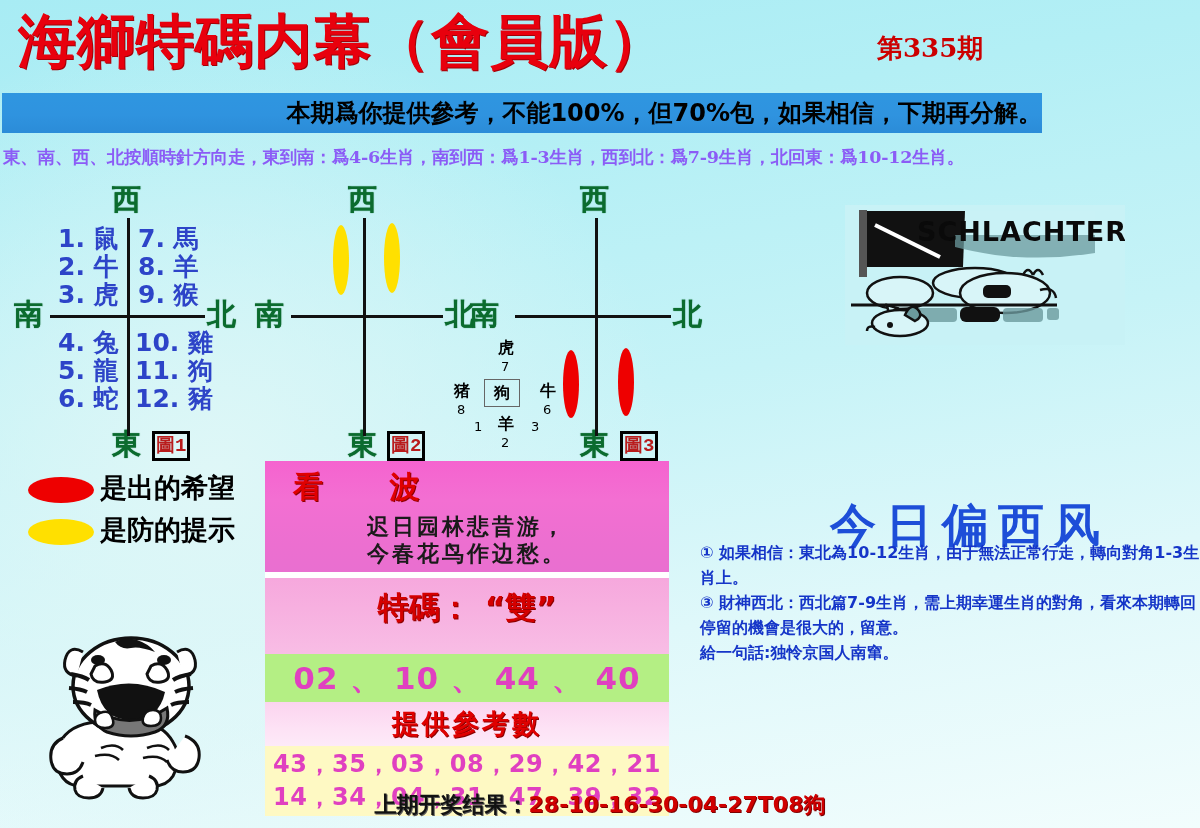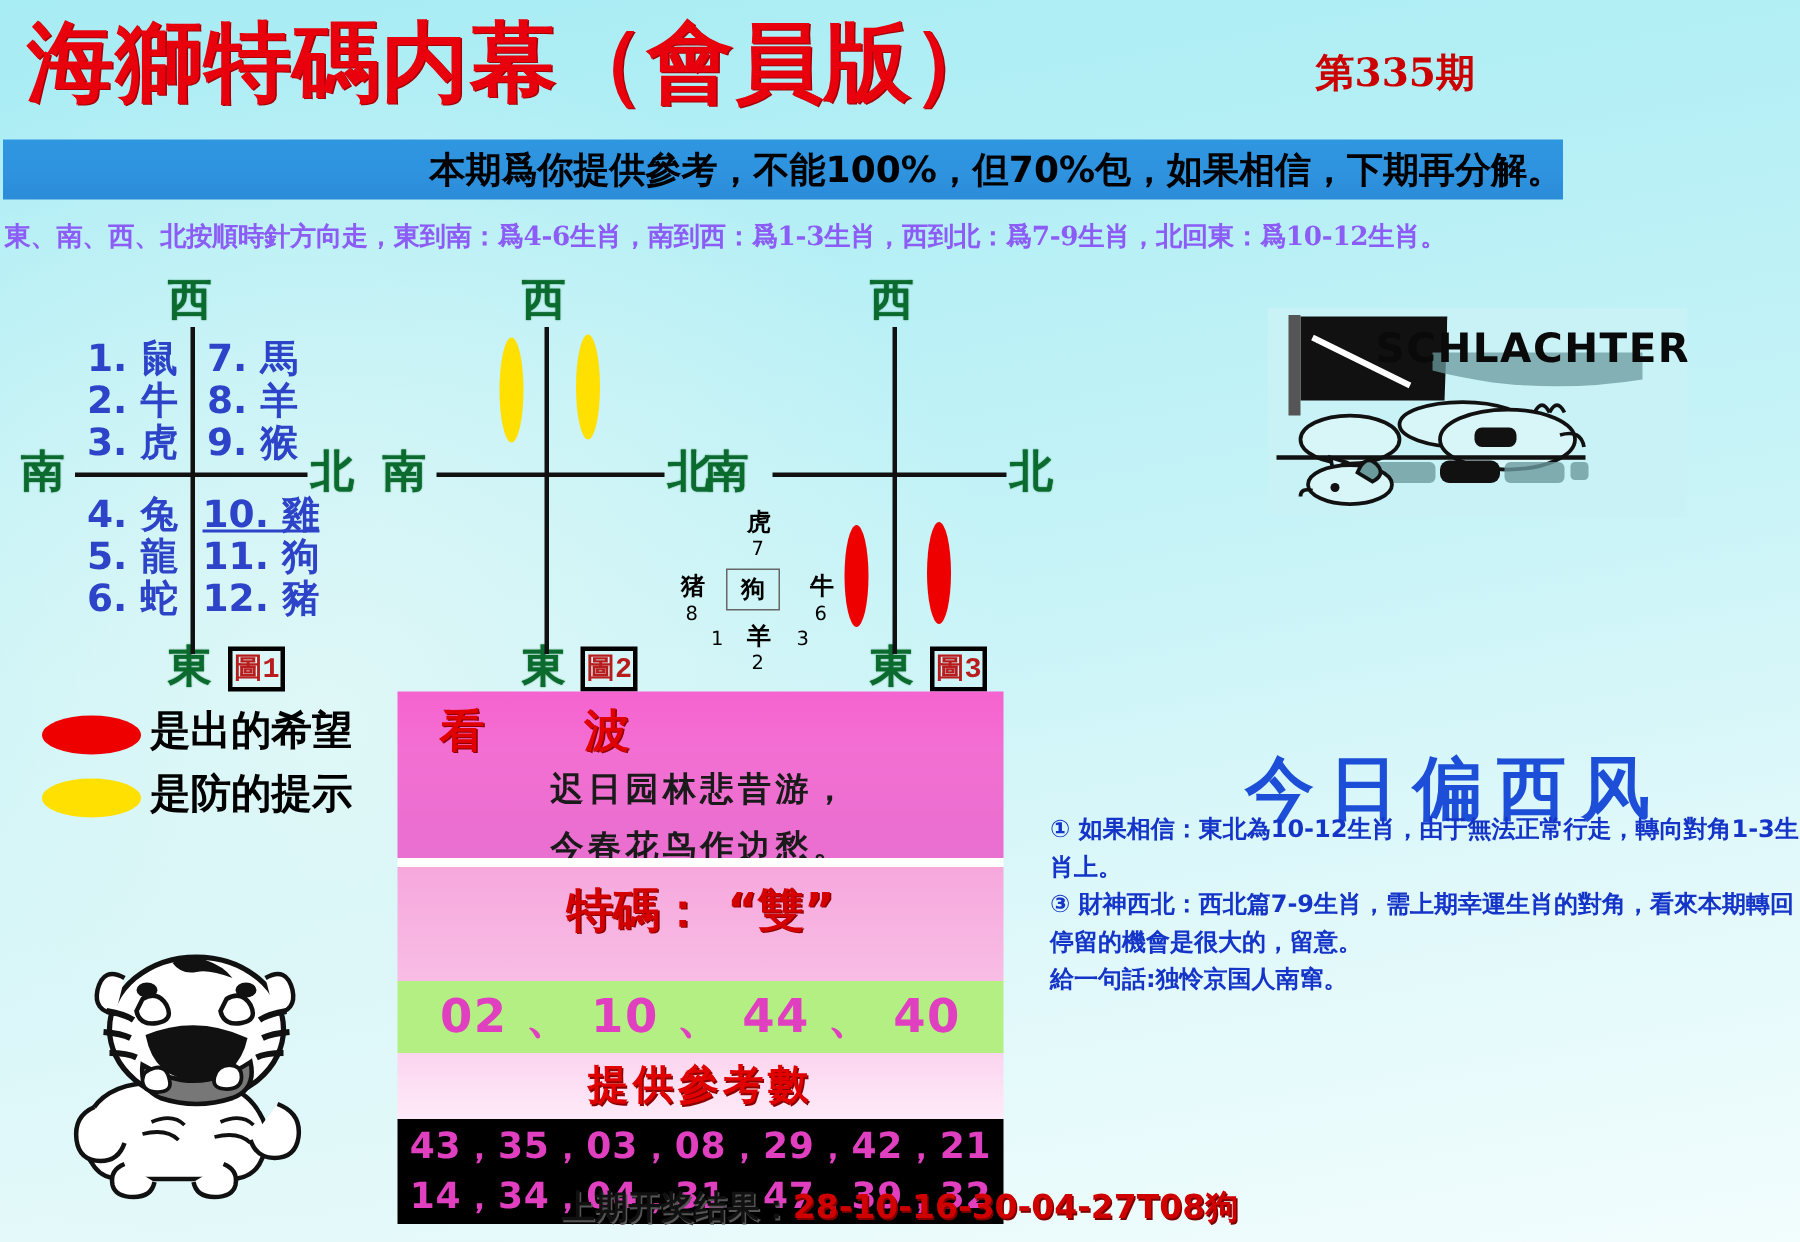--- a/index.html
+++ b/index.html
@@ -127,21 +127,21 @@
   .p-ref{
     position:absolute;left:0;top:241px;width:404px;height:44px;
     background:linear-gradient(180deg,#fbd4ef 0%,#fde2f5 60%,#fdeaf8 100%);
   }
   .ref-title{
     text-align:center;font-size:27px;font-weight:bold;color:#e00000;
     font-family:"DejaVu Sans","Liberation Sans",sans-serif;
     line-height:44px;letter-spacing:3px;text-shadow:1px 1px 0 #8b0000;
   }
   .p-list{
-    position:absolute;left:0;top:285px;width:404px;height:70px;background:#000000;
+    position:absolute;left:0;top:285px;width:404px;height:70px;background:#fef9c3;
   }
   .ref-row{
     text-align:center;font-size:24px;font-weight:bold;color:#e040c0;
     font-family:"DejaVu Sans","Liberation Sans",sans-serif;
     line-height:33px;white-space:nowrap;letter-spacing:0.5px;
   }
   .lastresult{
     position:absolute;left:0;top:790px;width:1200px;text-align:center;
     font-size:22px;font-weight:bold;color:#d00000;
     font-family:"DejaVu Sans","Liberation Sans",sans-serif;
@@ -194,21 +194,21 @@
     <div class="zrow" style="left:58px;top:41px;">1. 鼠</div>
     <div class="zrow" style="left:58px;top:69px;">2. 牛</div>
     <div class="zrow" style="left:58px;top:97px;">3. 虎</div>
     <div class="zrow" style="left:58px;top:145px;">4. 兔</div>
     <div class="zrow" style="left:58px;top:173px;">5. 龍</div>
     <div class="zrow" style="left:58px;top:201px;">6. 蛇</div>
 
     <div class="zrow" style="left:138px;top:41px;">7. 馬</div>
     <div class="zrow" style="left:138px;top:69px;">8. 羊</div>
     <div class="zrow" style="left:138px;top:97px;">9. 猴</div>
-    <div class="zrow" style="left:135px;top:145px;text-decoration:underline;">10. 雞</div>
+    <div class="zrow" style="left:135px;top:145px;">10. 雞</div>
     <div class="zrow" style="left:135px;top:173px;">11. 狗</div>
     <div class="zrow" style="left:135px;top:201px;">12. 豬</div>
 
     <div class="figlabel" style="left:152px;top:246px;">
       <span class="boxed">圖1</span>
     </div>
   </div>
 
   <div class="diagram" style="left:255px;top:185px;width:200px;height:275px;">
     <div class="dir" style="left:93px;top:0px;">西</div>
@@ -265,21 +265,21 @@
   <div class="legend-item" style="left:0;top:0;">
     <div class="legend-oval" style="left:28px;top:519px;background:#ffe000;"></div>
     <div class="legend-text" style="left:100px;top:516px;">是防的提示</div>
   </div>
 
   <div class="panel">
 
     <div class="p-kanbo">
       <div class="kanbo-title">看 波</div>
       <div class="poem">迟日园林悲昔游，</div>
-      <div class="poem" style="margin-top:12px;">今春花鸟作边愁。</div>
+      <div class="poem" style="margin-top:0;">今春花鸟作边愁。</div>
     </div>
 
     <div class="p-gap"></div>
 
     <div class="p-tema">
       <div class="tema-text">
         <span>特碼：</span><span style="margin-left:14px;">“雙”</span>
       </div>
     </div>
 

